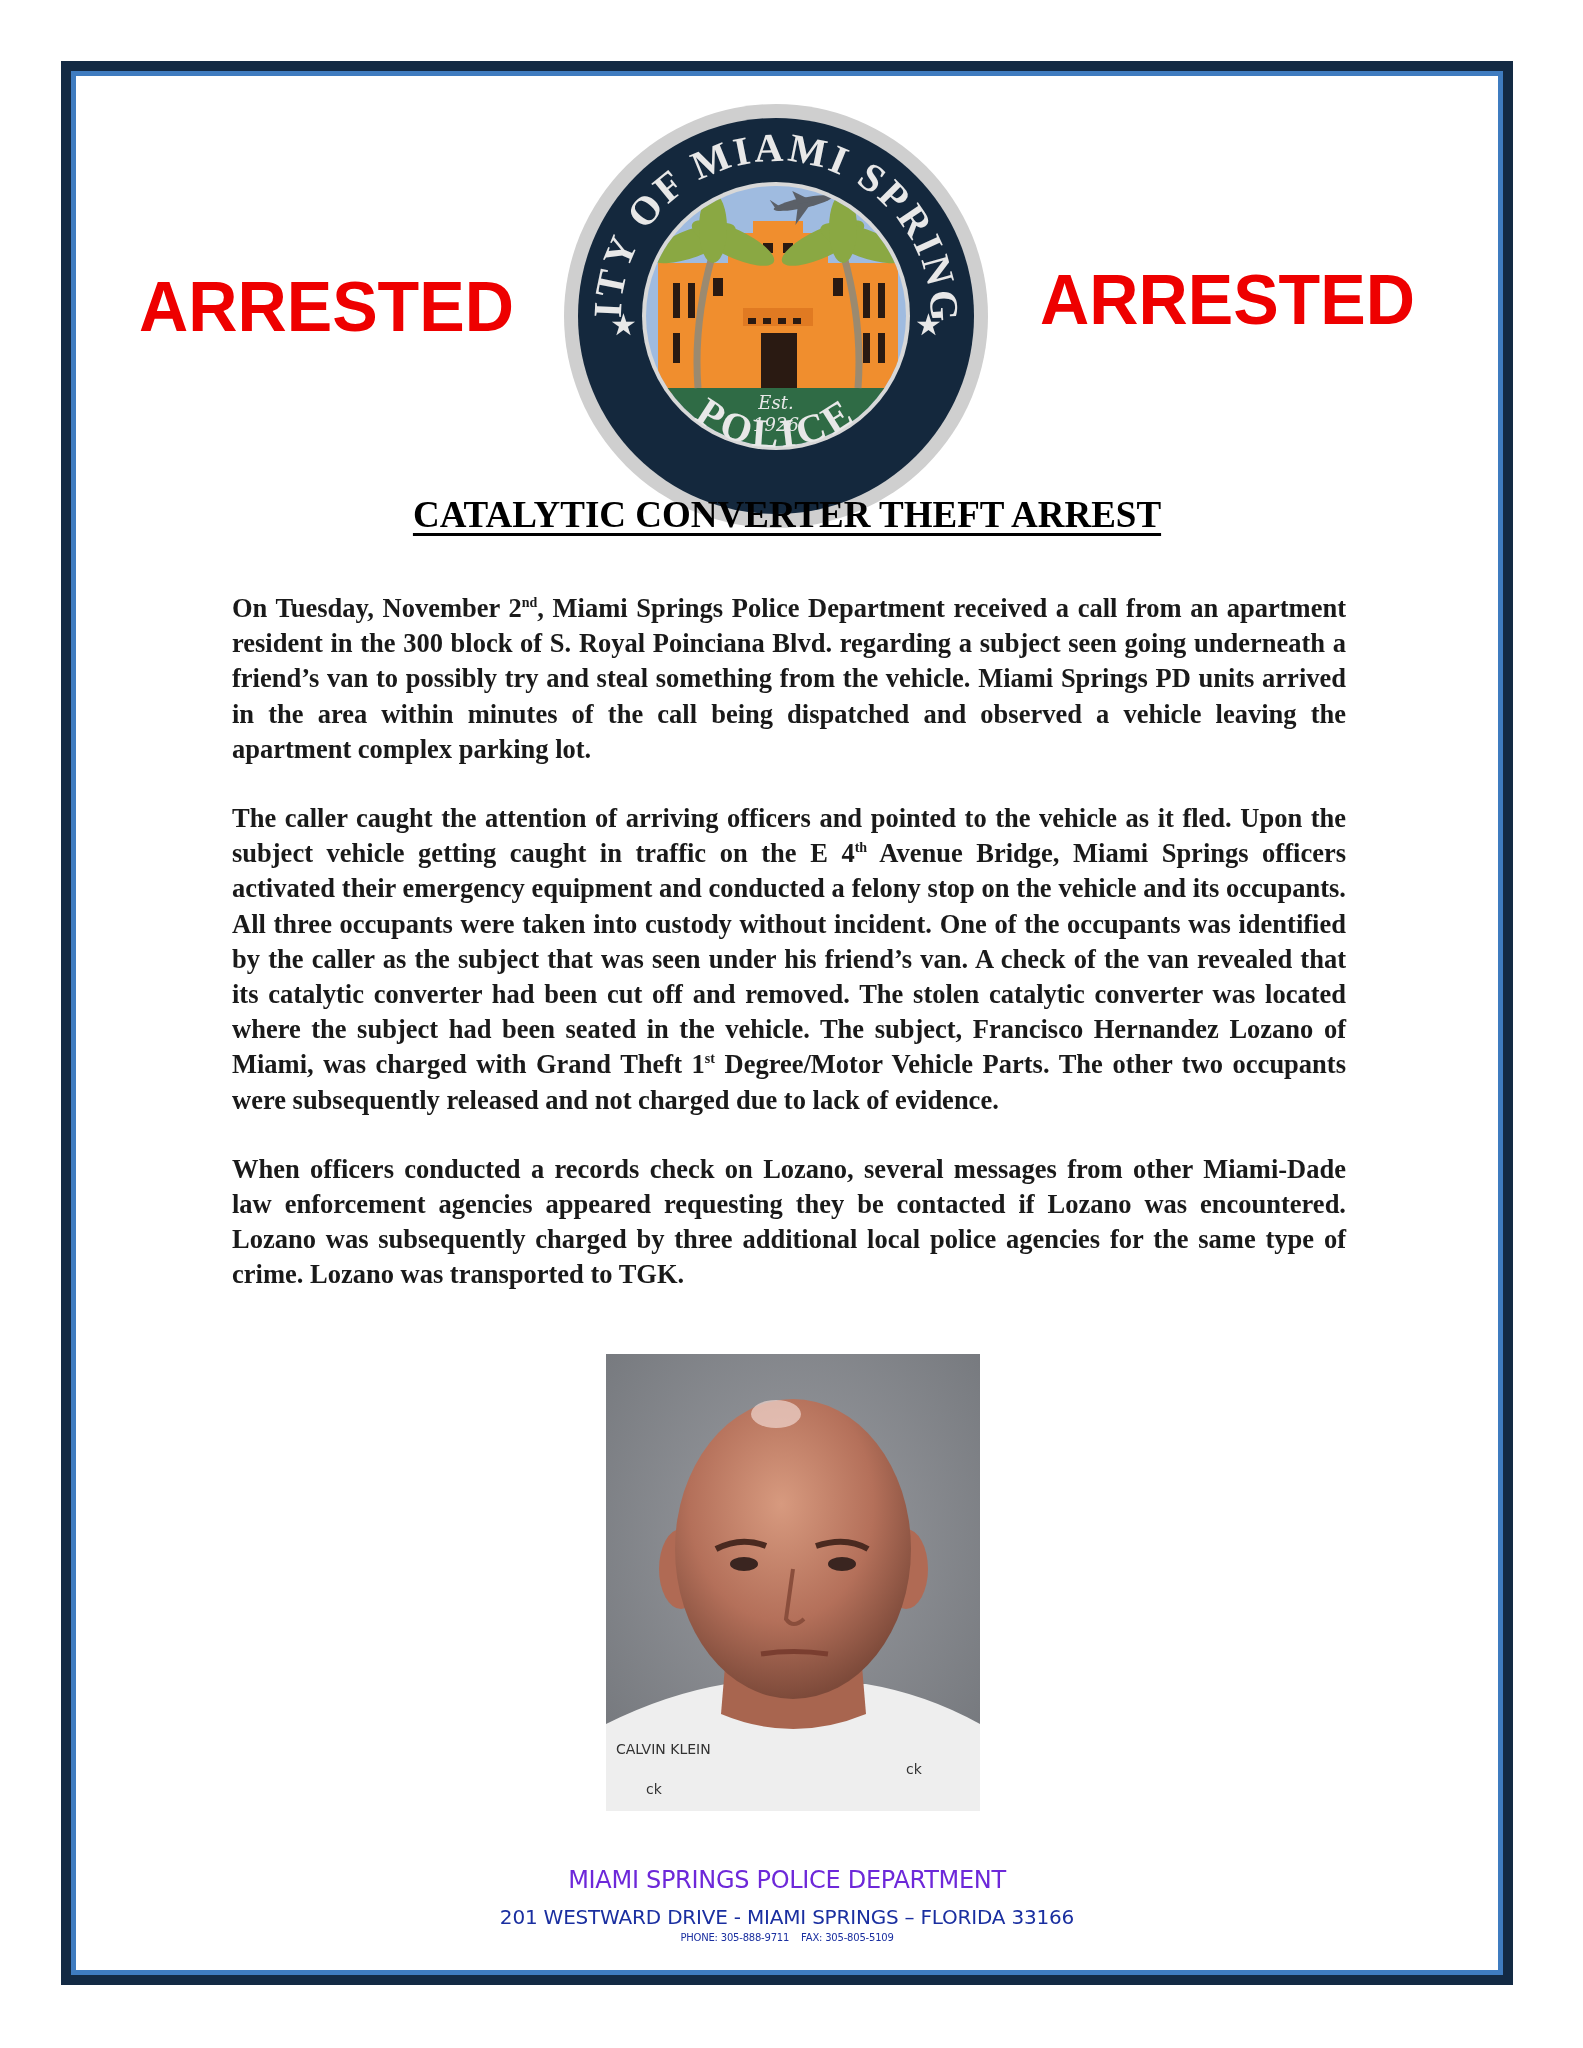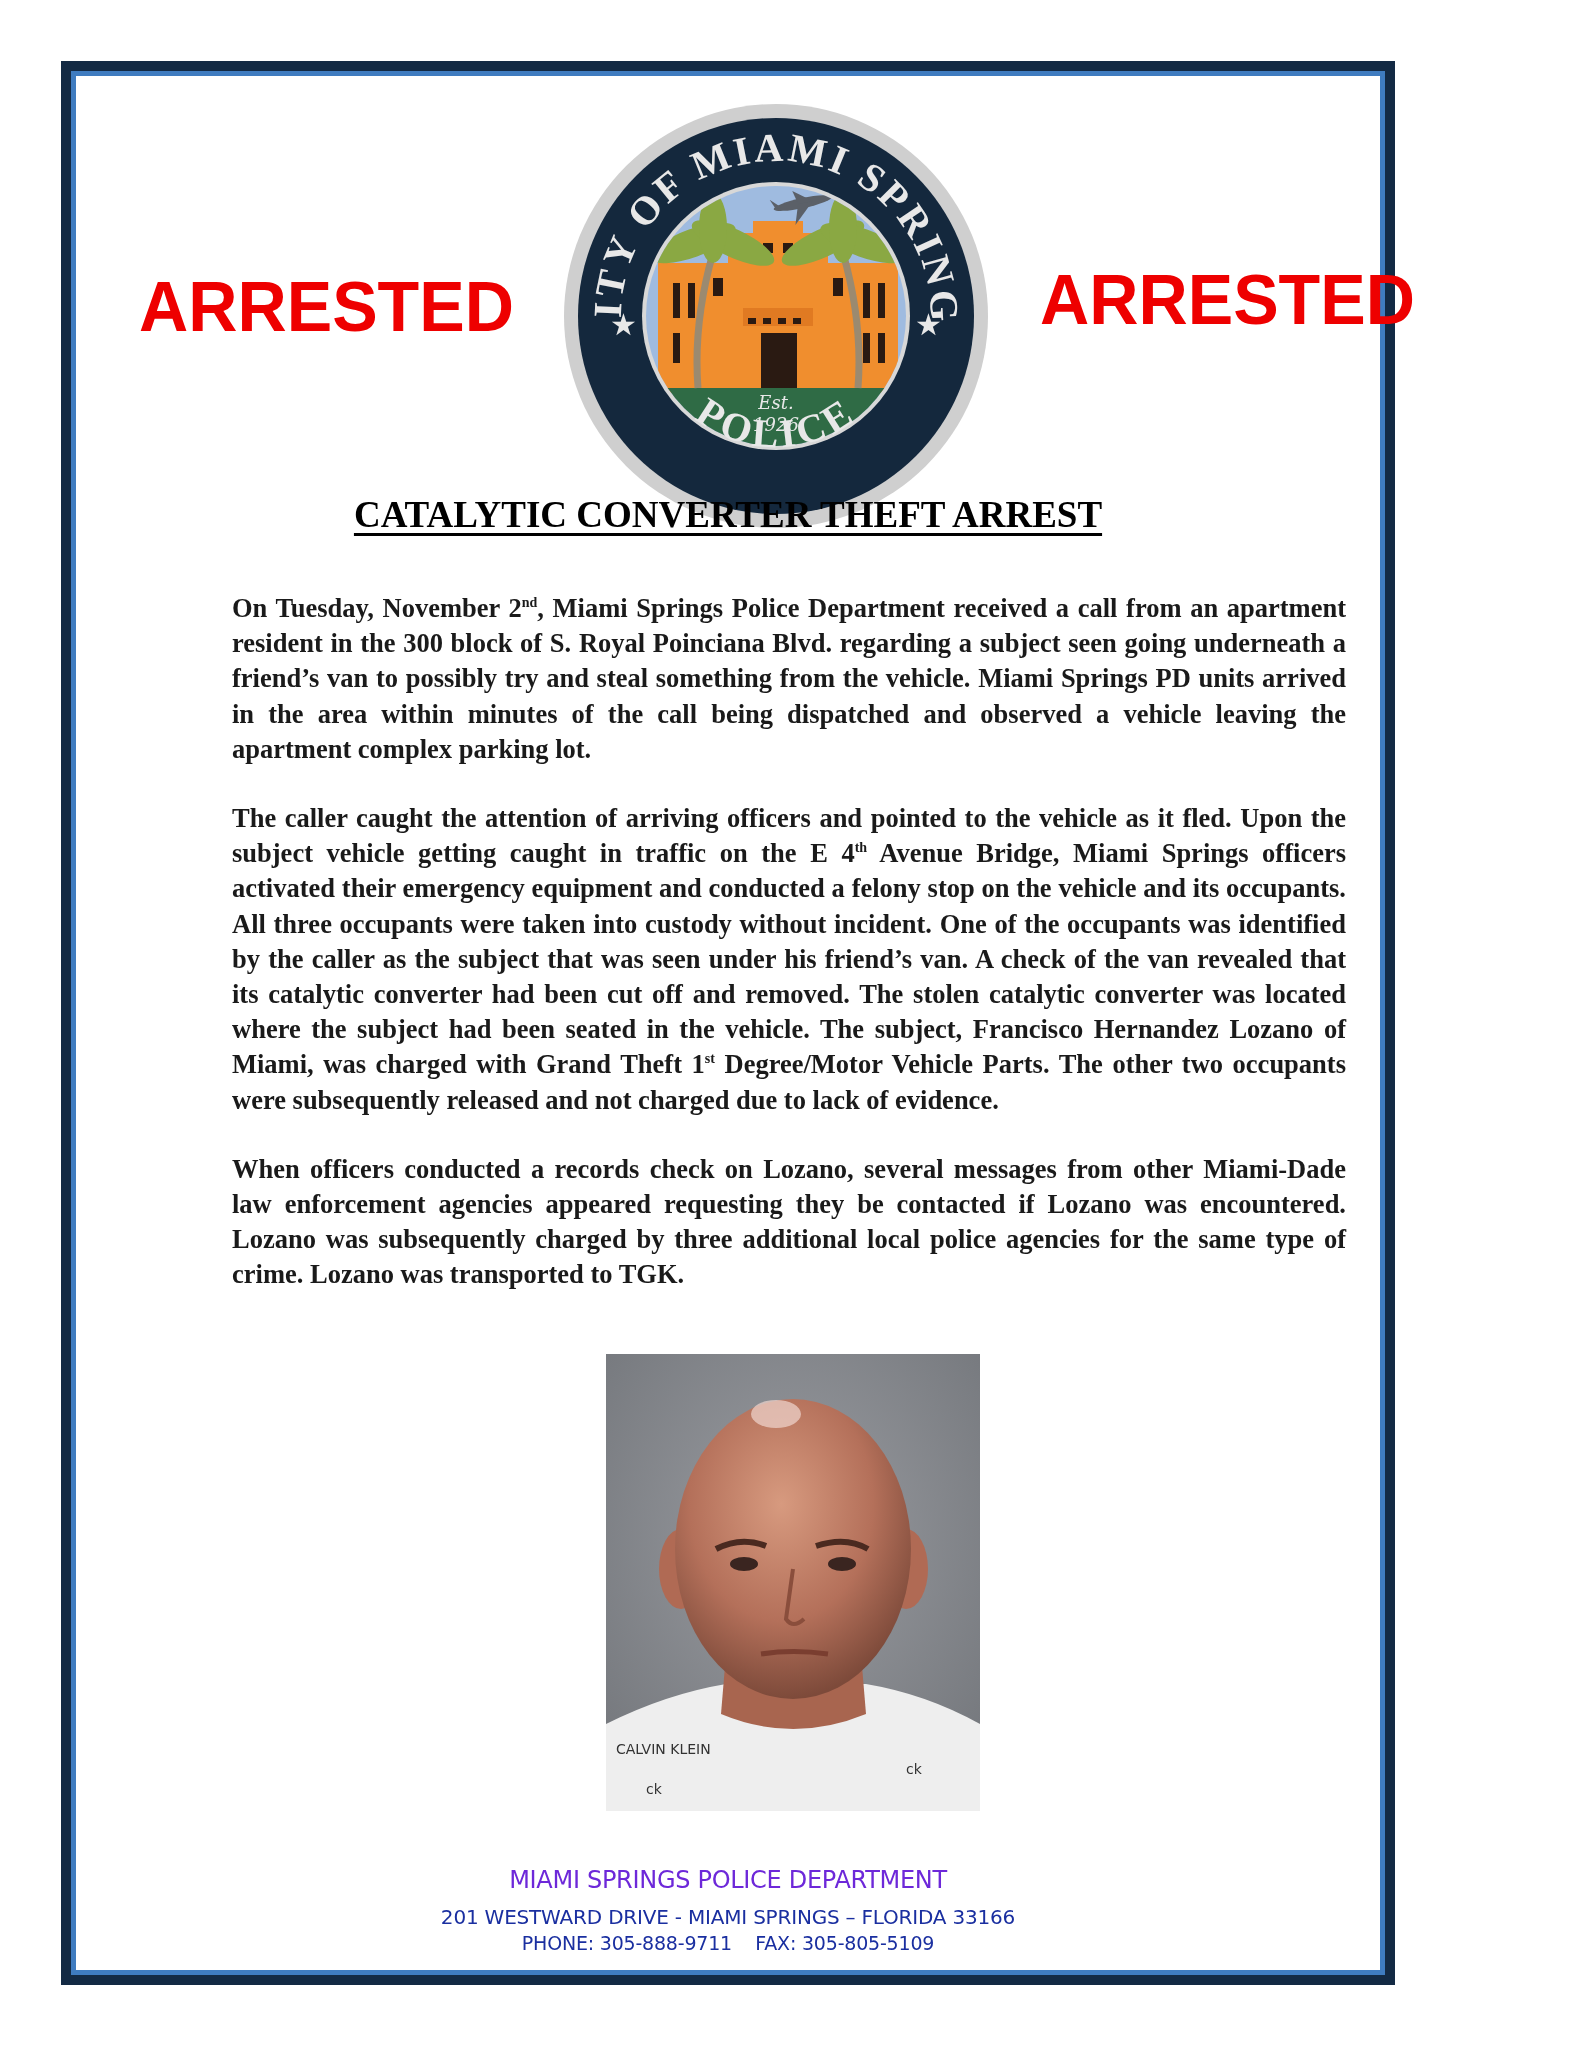--- a/index.html
+++ b/index.html
@@ -1,19 +1,19 @@
 <!DOCTYPE html>
 <html><head>
 <meta charset="utf-8">
 <style>
   html, body { margin: 0; padding: 0; background: #ffffff; }
   body { width: 1583px; height: 2048px; position: relative; overflow: hidden; font-family: "Liberation Serif", serif; }
 
   .frame-outer {
-    position: absolute; left: 61px; top: 61px; width: 1334px; height: 1924px;
+    position: absolute; left: 61px; top: 61px; width: 1452px; height: 1924px;
     background: #132a44; box-sizing: border-box;
   }
   .frame-inner {
     position: absolute; left: 10px; top: 10px; right: 10px; bottom: 10px;
     background: #3f7cc0;
   }
   .page {
     position: absolute; left: 5px; top: 5px; right: 5px; bottom: 5px;
     background: #ffffff;
   }
@@ -56,21 +56,21 @@
   .footer-dept {
     position: absolute; left: 0; right: 0; top: 1790px; text-align: center;
     font-family: "DejaVu Sans", sans-serif; font-size: 24px; color: #6d28d9; letter-spacing: -0.3px;
   }
   .footer-addr {
     position: absolute; left: 0; right: 0; top: 1829px; text-align: center;
     font-family: "DejaVu Sans", sans-serif; font-size: 20px; color: #1a2fa0; letter-spacing: -0.2px;
   }
   .footer-phone {
     position: absolute; left: 0; right: 0; top: 1856px; text-align: center;
-    font-family: "DejaVu Sans", sans-serif; font-size: 19px; color: #1a2fa0; letter-spacing: -0.2px;
+    font-family: "DejaVu Sans", sans-serif; font-size: 10px; color: #1a2fa0; letter-spacing: -0.2px;
     white-space: pre;
   }
 </style>
 </head>
 <body>
 
 <div class="frame-outer">
   <div class="frame-inner">
     <div class="page">
 

